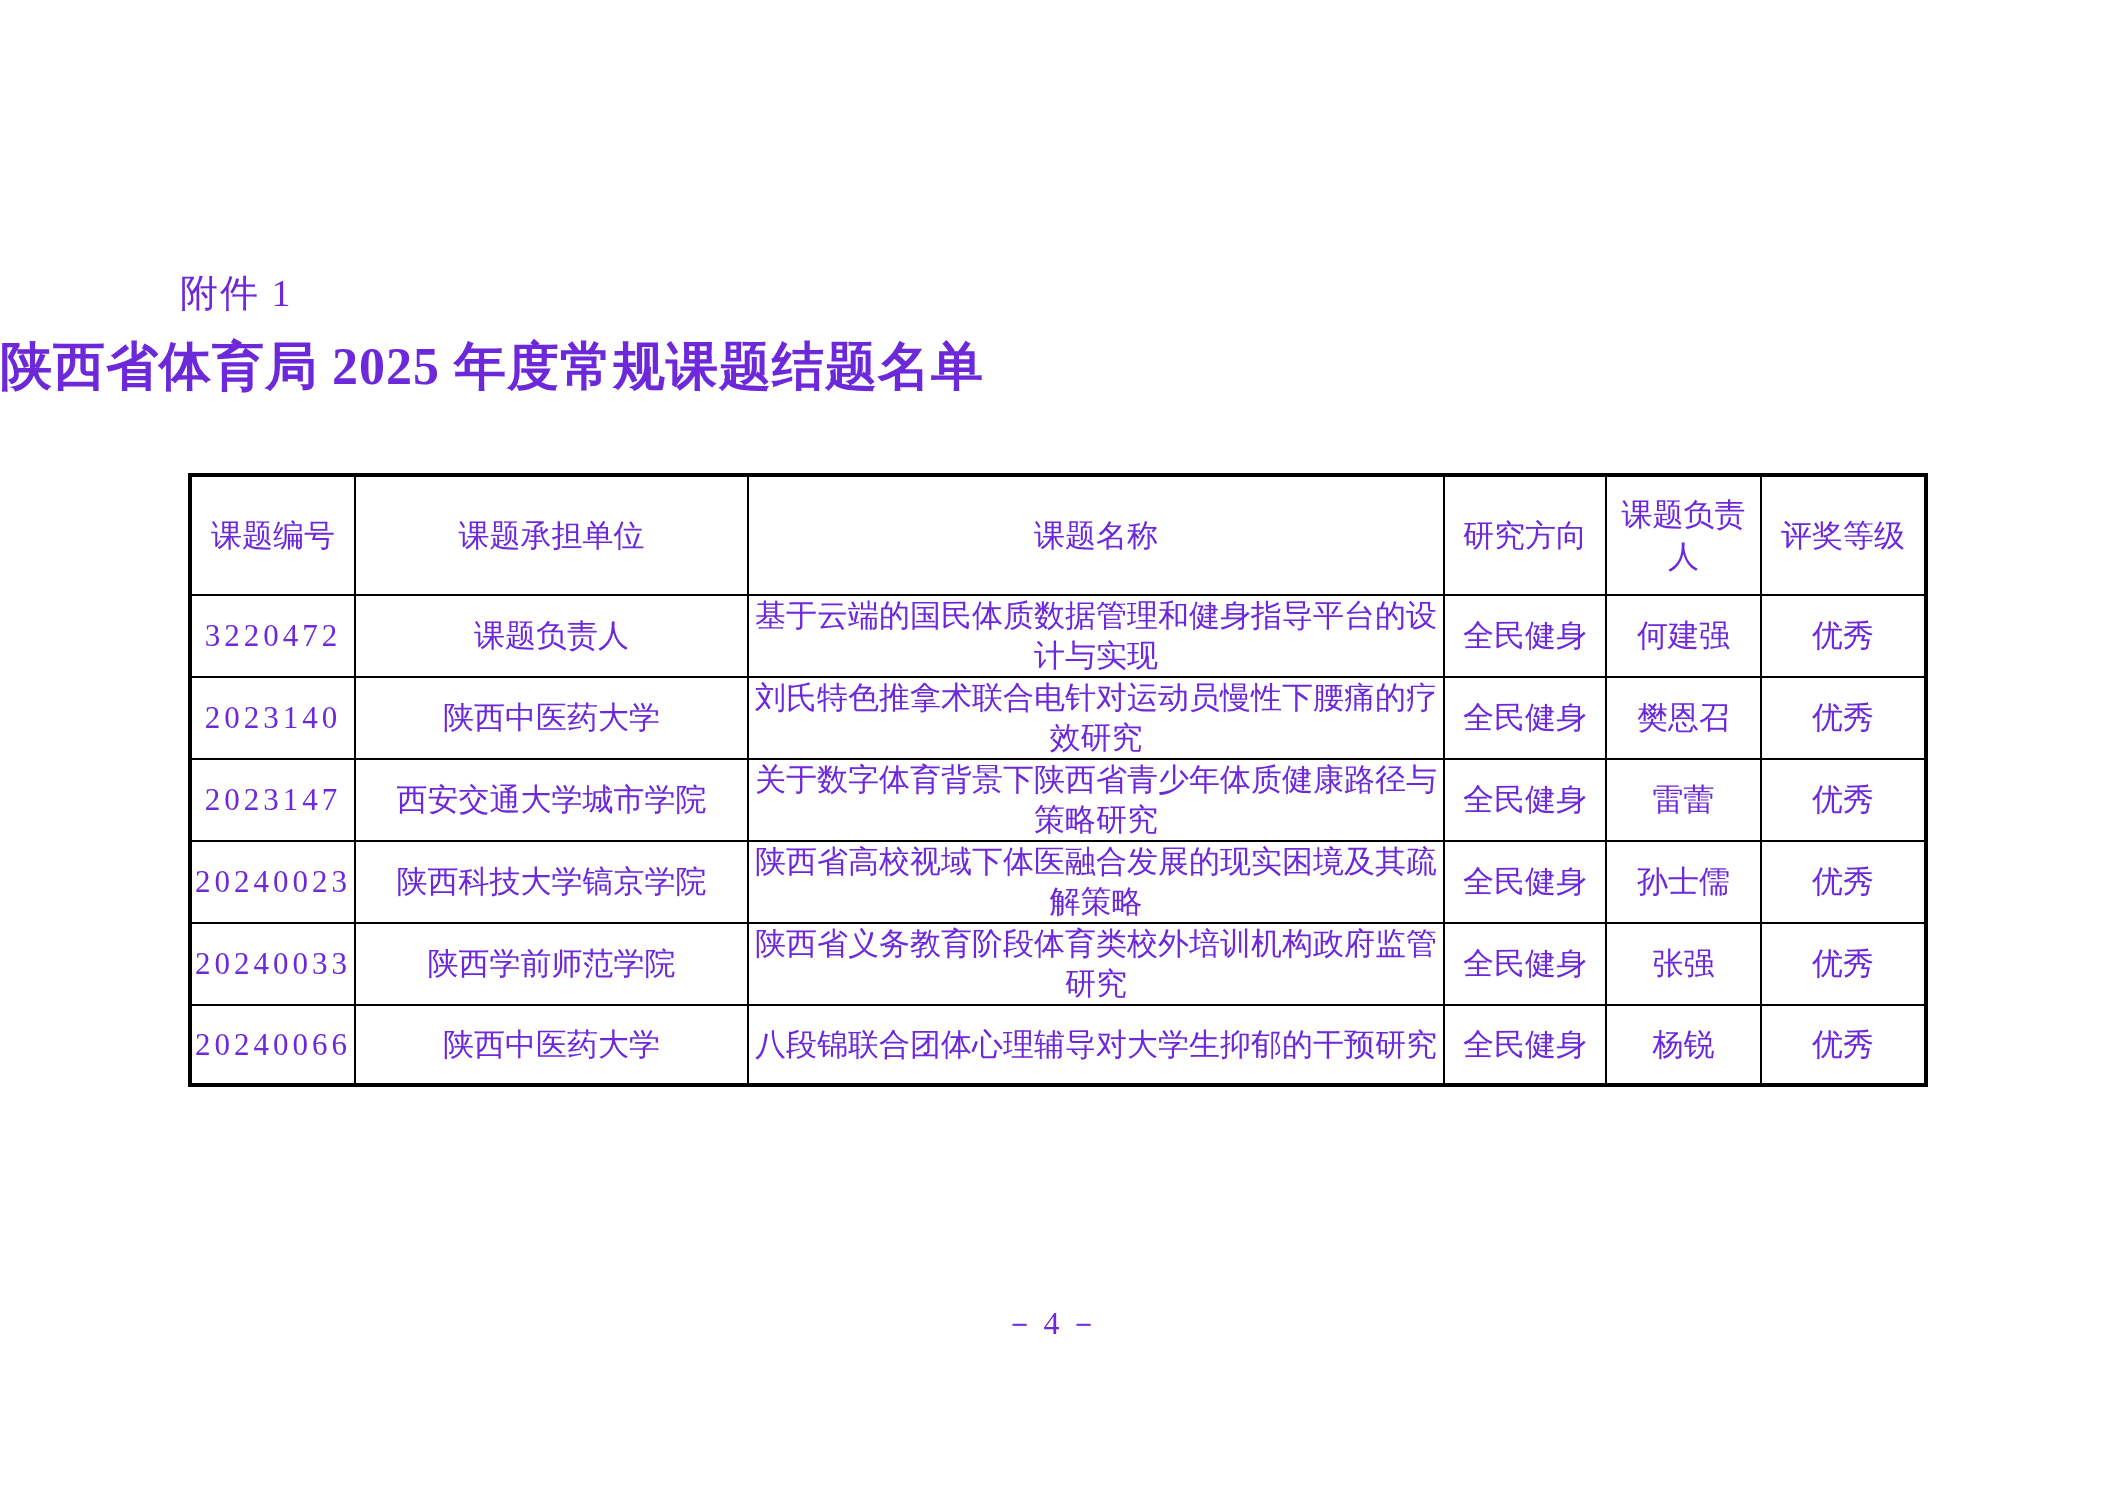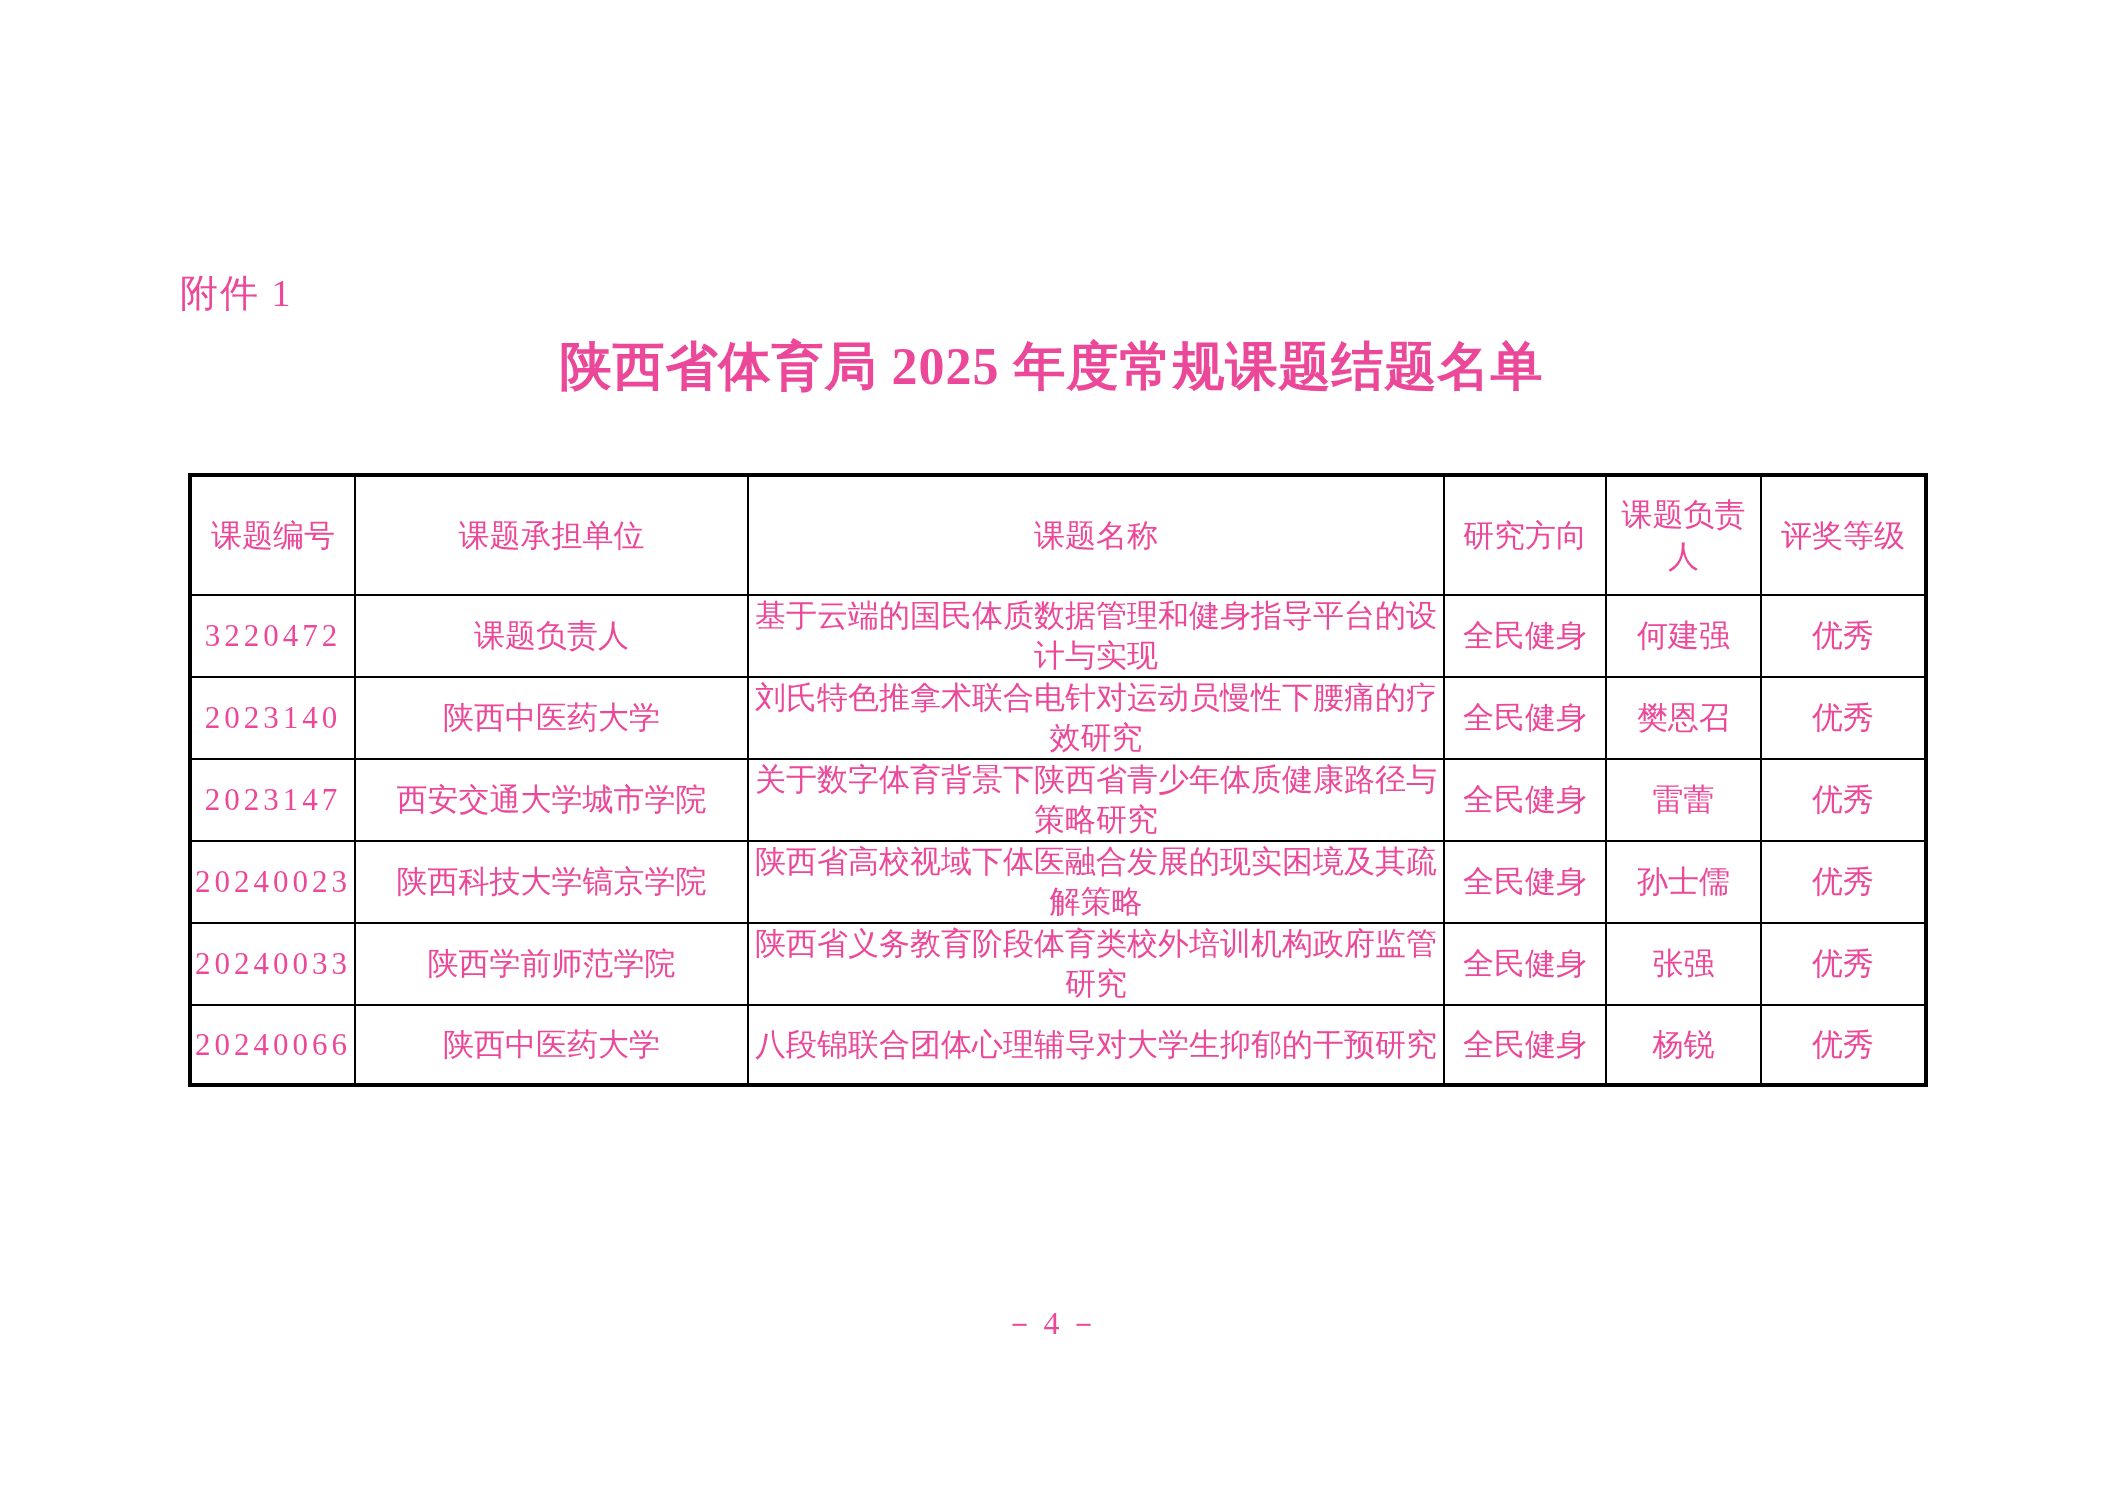--- a/index.html
+++ b/index.html
@@ -3,38 +3,38 @@
 <meta charset="utf-8">
 <style>
   * { margin: 0; padding: 0; box-sizing: border-box; }
   html, body { background: #888; }
   .page {
     position: relative;
     width: 2103px;
     height: 1486px;
     margin: 0 auto;
     background: #ffffff;
-    color: #ec4899;
+    color: #6d28d9;
     font-family: "Liberation Serif", "DejaVu Serif", serif;
     overflow: hidden;
   }
   .attachment {
     position: absolute;
     left: 180px;
     top: 268px;
     font-size: 38px;
     letter-spacing: 2px;
     white-space: pre;
   }
   .doc-title {
     position: absolute;
     left: 0;
     top: 332px;
     width: 2103px;
-    text-align: center;
+    text-align: left;
     font-size: 52px;
     font-weight: bold;
     letter-spacing: 1px;
     white-space: pre;
   }
   table.projects {
     position: absolute;
     left: 188px;
     top: 425px;
     width: 1736px;

